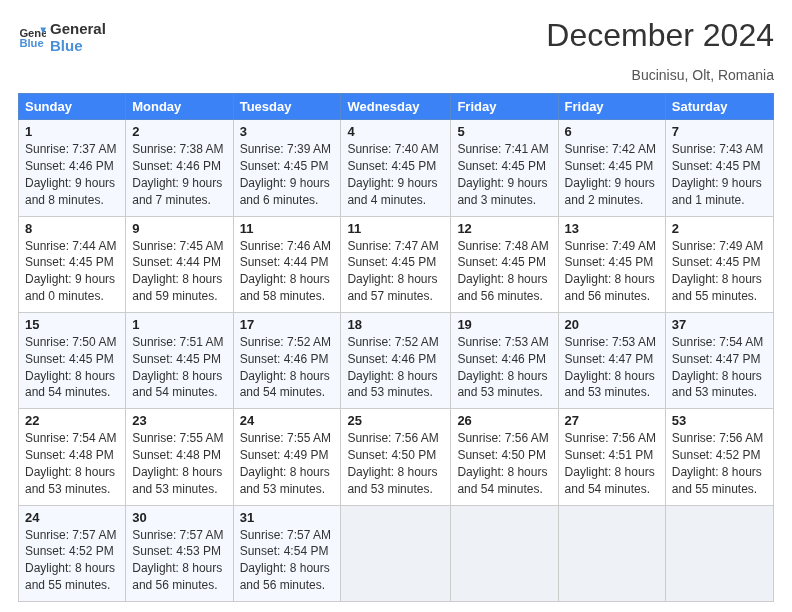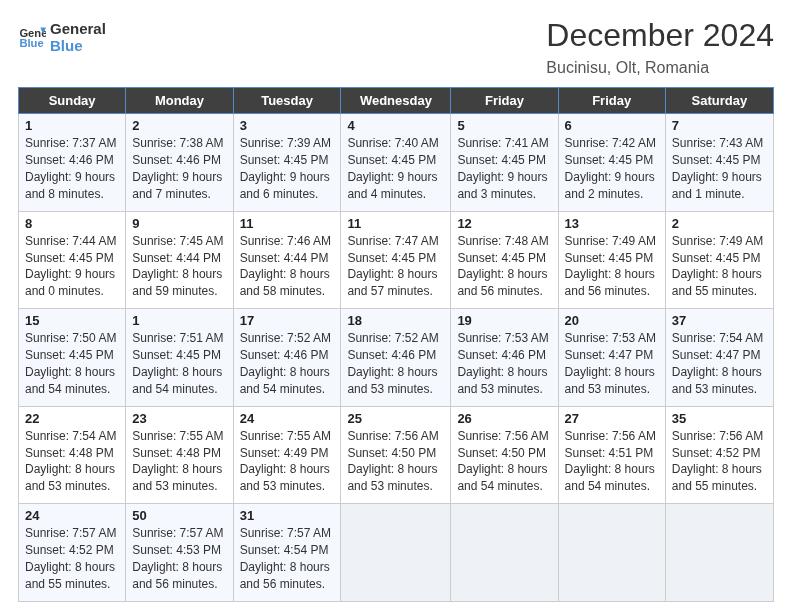--- a/index.html
+++ b/index.html
@@ -26,41 +26,42 @@
     .logo {
       display: flex;
       align-items: center;
       gap: 4px;
     }
     .logo-icon {
       width: 28px;
       height: 28px;
     }
     .title-block {
+      text-align: right;
     }
     .month-title {
       font-size: 32px;
       font-weight: normal;
       color: #333;
       line-height: 1.1;
     }
     .subtitle {
-      font-size: 16px;
+      font-size: 14px;
       color: #555;
-      margin-top: 6px;
+      margin-top: 14px;
     }
     table {
       width: 100%;
       border-collapse: collapse;
       flex: 1;
     }
     thead tr th {
-      background: #404040;
+      background: #3b82f6;
       color: #fff;
-      text-align: center;
+      text-align: left;
       padding: 5px 6px;
       font-size: 13px;
       font-weight: bold;
       border: 1px solid #5588cc;
     }
     tbody tr td {
       vertical-align: top;
       padding: 4px 6px;
       font-size: 10px;
       color: #333;
@@ -179,27 +180,27 @@
           <td><span class="day-number">23</span>
 <span class="day-info">Sunrise: 7:55 AM<br>Sunset: 4:48 PM<br>Daylight: 8 hours and 53 minutes.</span></td>
           <td><span class="day-number">24</span>
 <span class="day-info">Sunrise: 7:55 AM<br>Sunset: 4:49 PM<br>Daylight: 8 hours and 53 minutes.</span></td>
           <td><span class="day-number">25</span>
 <span class="day-info">Sunrise: 7:56 AM<br>Sunset: 4:50 PM<br>Daylight: 8 hours and 53 minutes.</span></td>
           <td><span class="day-number">26</span>
 <span class="day-info">Sunrise: 7:56 AM<br>Sunset: 4:50 PM<br>Daylight: 8 hours and 54 minutes.</span></td>
           <td><span class="day-number">27</span>
 <span class="day-info">Sunrise: 7:56 AM<br>Sunset: 4:51 PM<br>Daylight: 8 hours and 54 minutes.</span></td>
-          <td><span class="day-number">35</span>
+          <td><span class="day-number">53</span>
 <span class="day-info">Sunrise: 7:56 AM<br>Sunset: 4:52 PM<br>Daylight: 8 hours and 55 minutes.</span></td>
         </tr>
         <tr>
           <td><span class="day-number">24</span>
 <span class="day-info">Sunrise: 7:57 AM<br>Sunset: 4:52 PM<br>Daylight: 8 hours and 55 minutes.</span></td>
-          <td><span class="day-number">50</span>
+          <td><span class="day-number">30</span>
 <span class="day-info">Sunrise: 7:57 AM<br>Sunset: 4:53 PM<br>Daylight: 8 hours and 56 minutes.</span></td>
           <td><span class="day-number">31</span>
 <span class="day-info">Sunrise: 7:57 AM<br>Sunset: 4:54 PM<br>Daylight: 8 hours and 56 minutes.</span></td>
           <td class="empty"></td>
           <td class="empty"></td>
           <td class="empty"></td>
           <td class="empty"></td>
         </tr>
       </tbody>
   </table>

